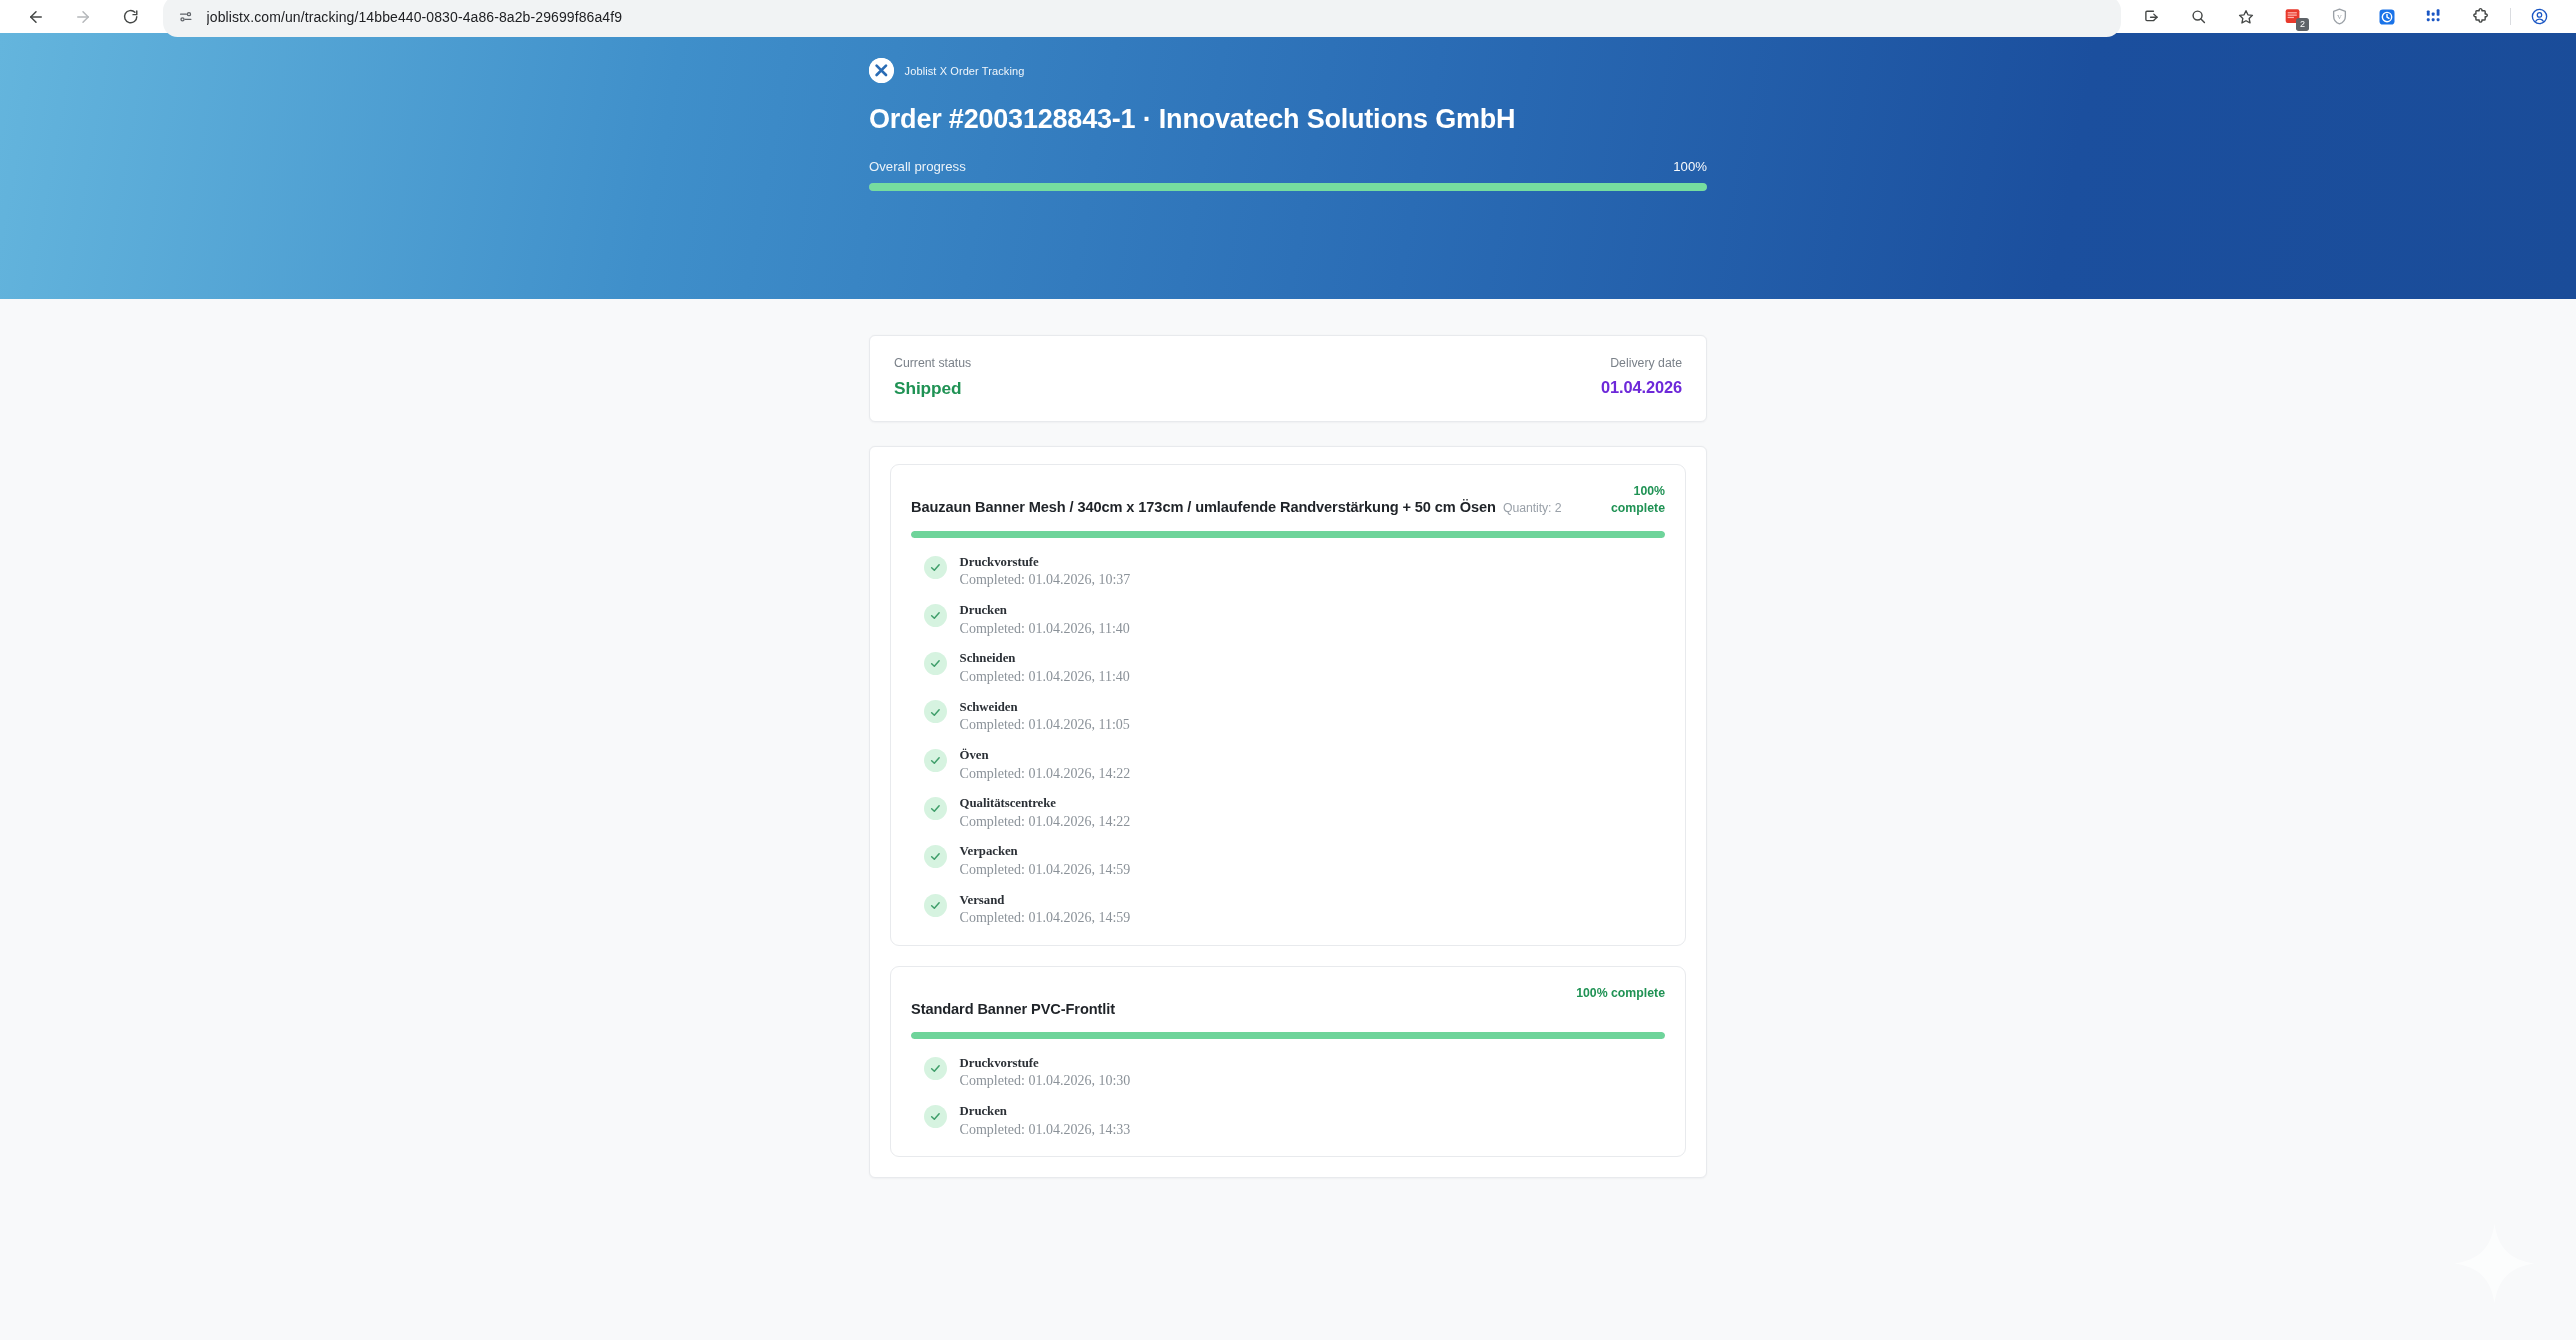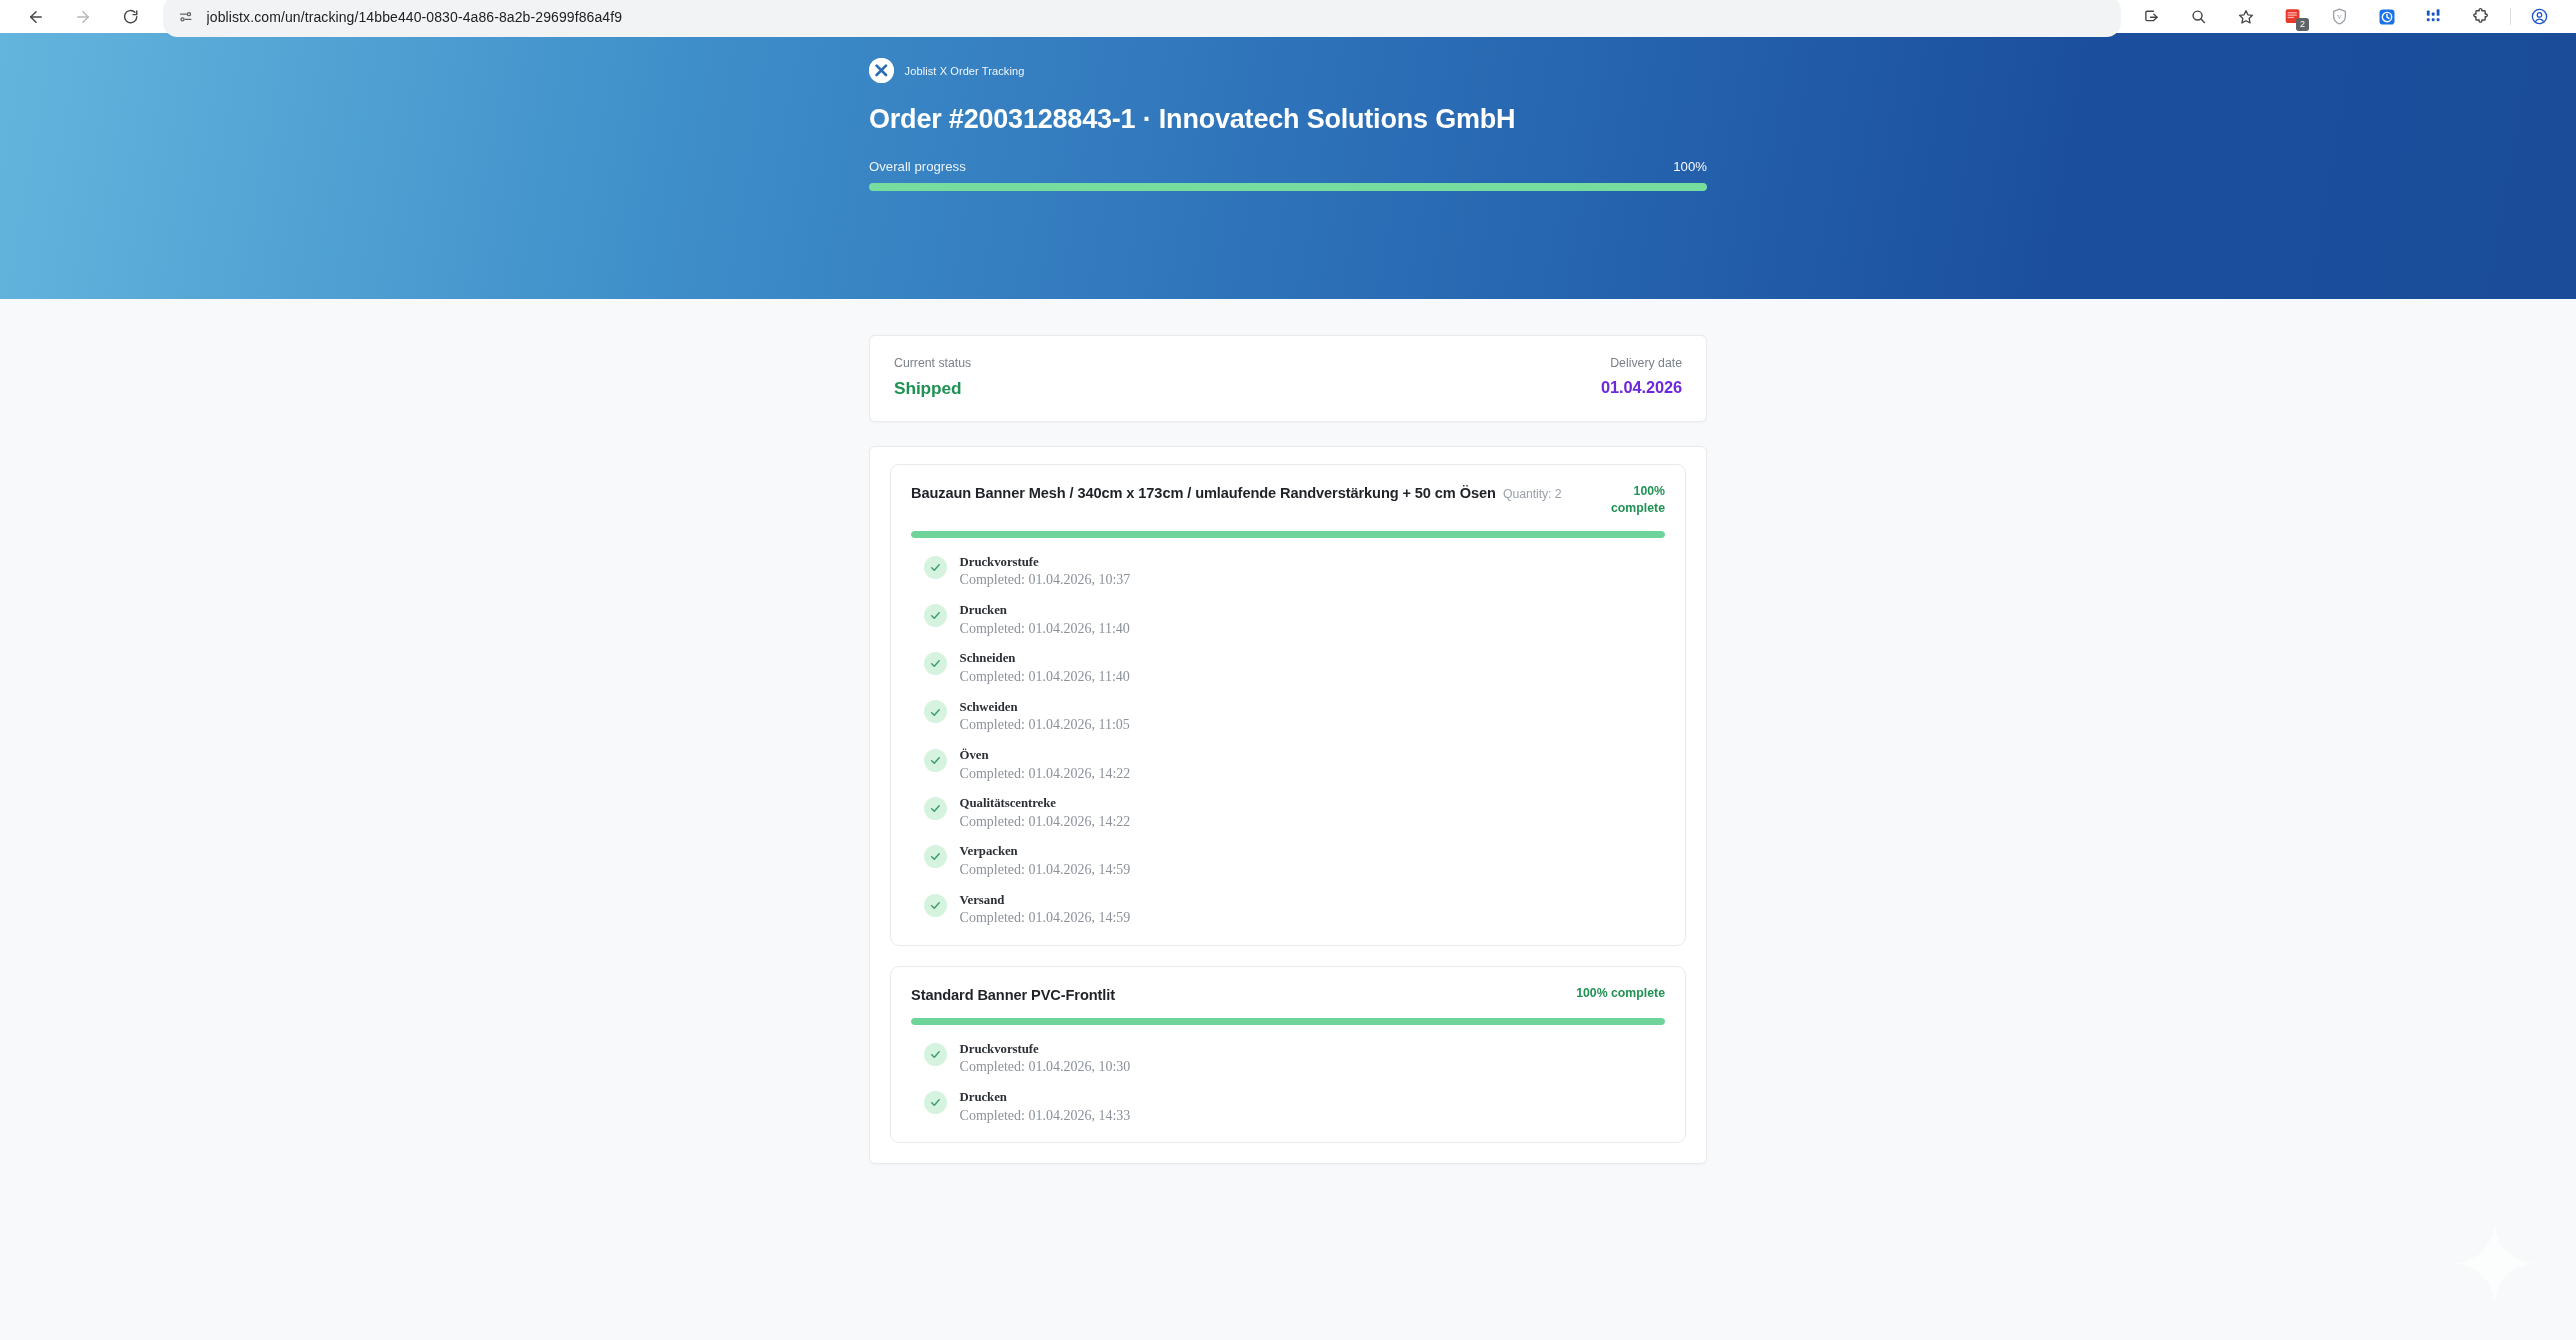--- a/index.html
+++ b/index.html
@@ -224,20 +224,21 @@
     align-items: flex-start;
     gap: 16.4px;
   }
   .item-title-wrap { flex: 1 1 auto; min-width: 0; }
   .item-title {
     font-size: 14.6px;
     font-weight: 700;
     color: #1f2328;
     line-height: 1.42;
     letter-spacing: -0.1px;
+    margin-top: 14px;
   }
   .item-qty {
     font-size: 12.3px;
     font-weight: 400;
     color: #9aa1a9;
     margin-left: 7.3px;
   }
   .item-complete {
     flex: none;
     font-size: 12.3px;

